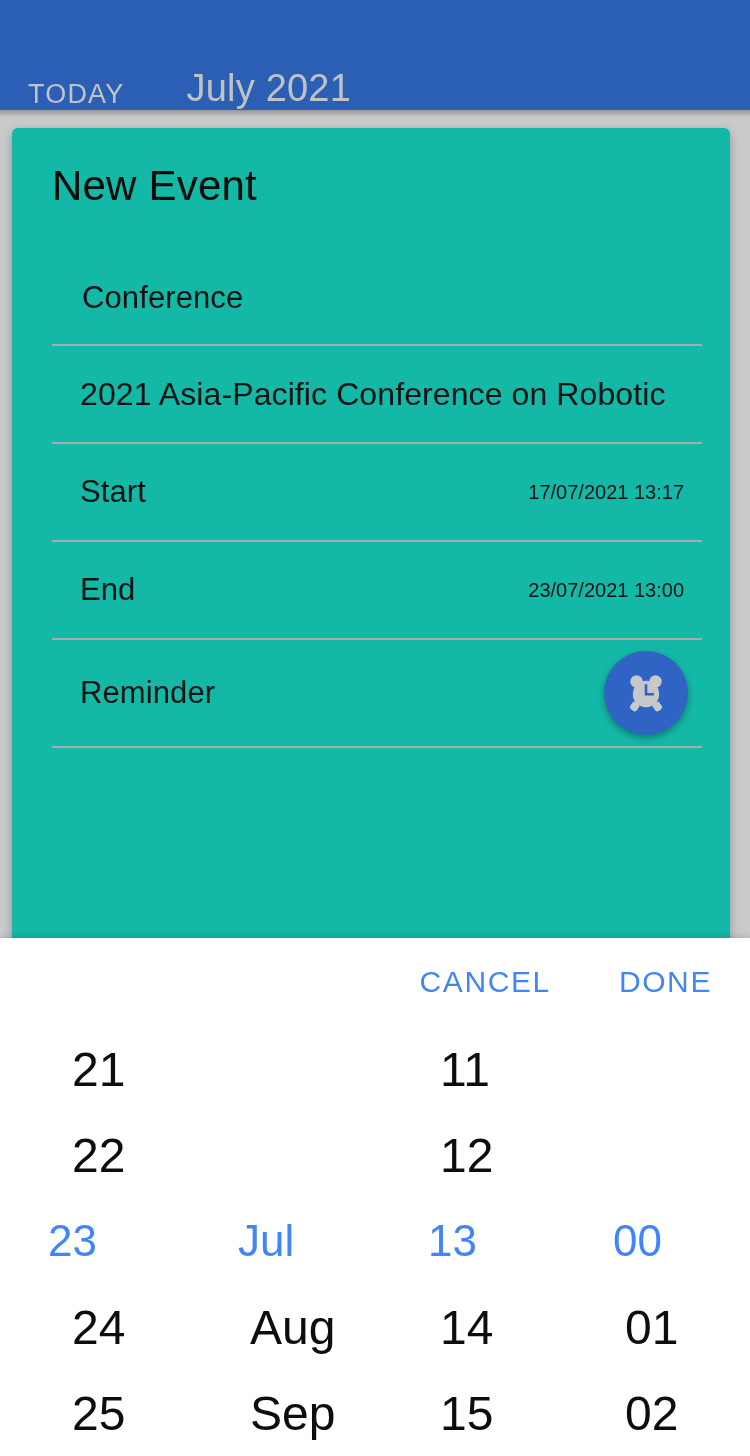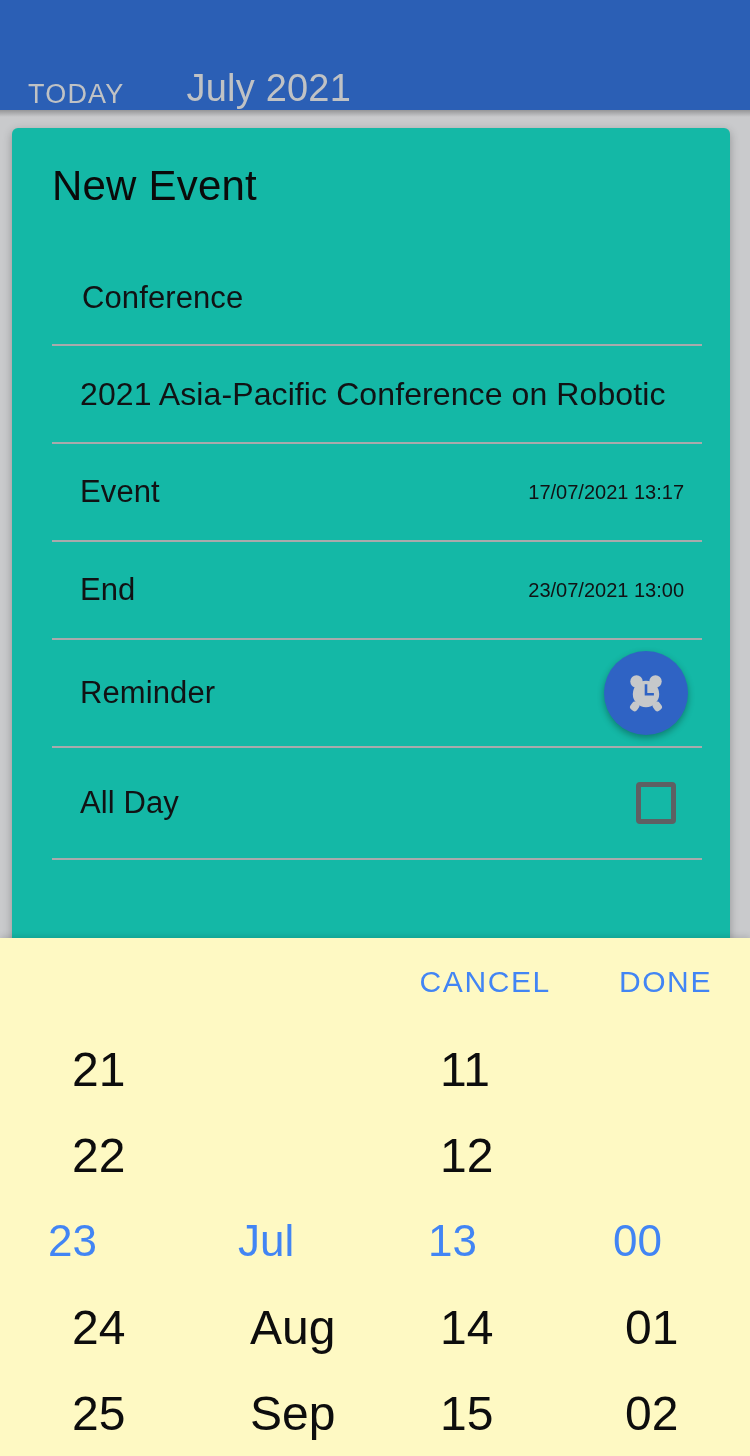--- a/index.html
+++ b/index.html
@@ -149,21 +149,21 @@
     flex: 0 0 auto;
   }
 
   
   .picker {
     position: absolute;
     left: 0;
     top: 938px;
     width: 750px;
     height: 518px;
-    background: #fef9c3;
+    background: #ffffff;
     z-index: 6;
     box-shadow: 0 -2px 6px rgba(0,0,0,0.12);
   }
   .picker-actions {
     position: absolute;
     left: 0; top: 0;
     width: 750px;
     height: 88px;
     display: flex;
     align-items: center;
@@ -240,21 +240,21 @@
 
     <div class="field f-title">
       <span class="field-text">Conference</span>
     </div>
 
     <div class="field f-desc">
       <span class="field-text">2021 Asia-Pacific Conference on Robotic</span>
     </div>
 
     <div class="field f-start">
-      <span class="field-text">Event</span>
+      <span class="field-text">Start</span>
       <span class="field-value">17/07/2021 13:17</span>
     </div>
 
     <div class="field f-end">
       <span class="field-text">End</span>
       <span class="field-value">23/07/2021 13:00</span>
     </div>
 
     <div class="field f-reminder">
       <span class="field-text">Reminder</span>
@@ -267,24 +267,20 @@
             <rect x="31" y="33" width="8" height="9" rx="3" transform="rotate(-35 35 37)"></rect>
             <circle cx="24" cy="25" r="13.2"></circle>
           </g>
           <g stroke="#2f63c4" stroke-width="2.6" stroke-linecap="square" fill="none">
             <path d="M24 16.5 L24 25.3 L30.6 25.3"></path>
           </g>
         </svg>
       </span>
     </div>
 
-    <div class="field f-allday">
-      <span class="field-text">All Day</span>
-      <span class="checkbox"></span>
-    </div>
 
   </div>
 
 </div>
 
 <div class="picker">
 
   <div class="picker-actions">
     <button class="picker-btn">CANCEL</button>
     <button class="picker-btn">DONE</button>

